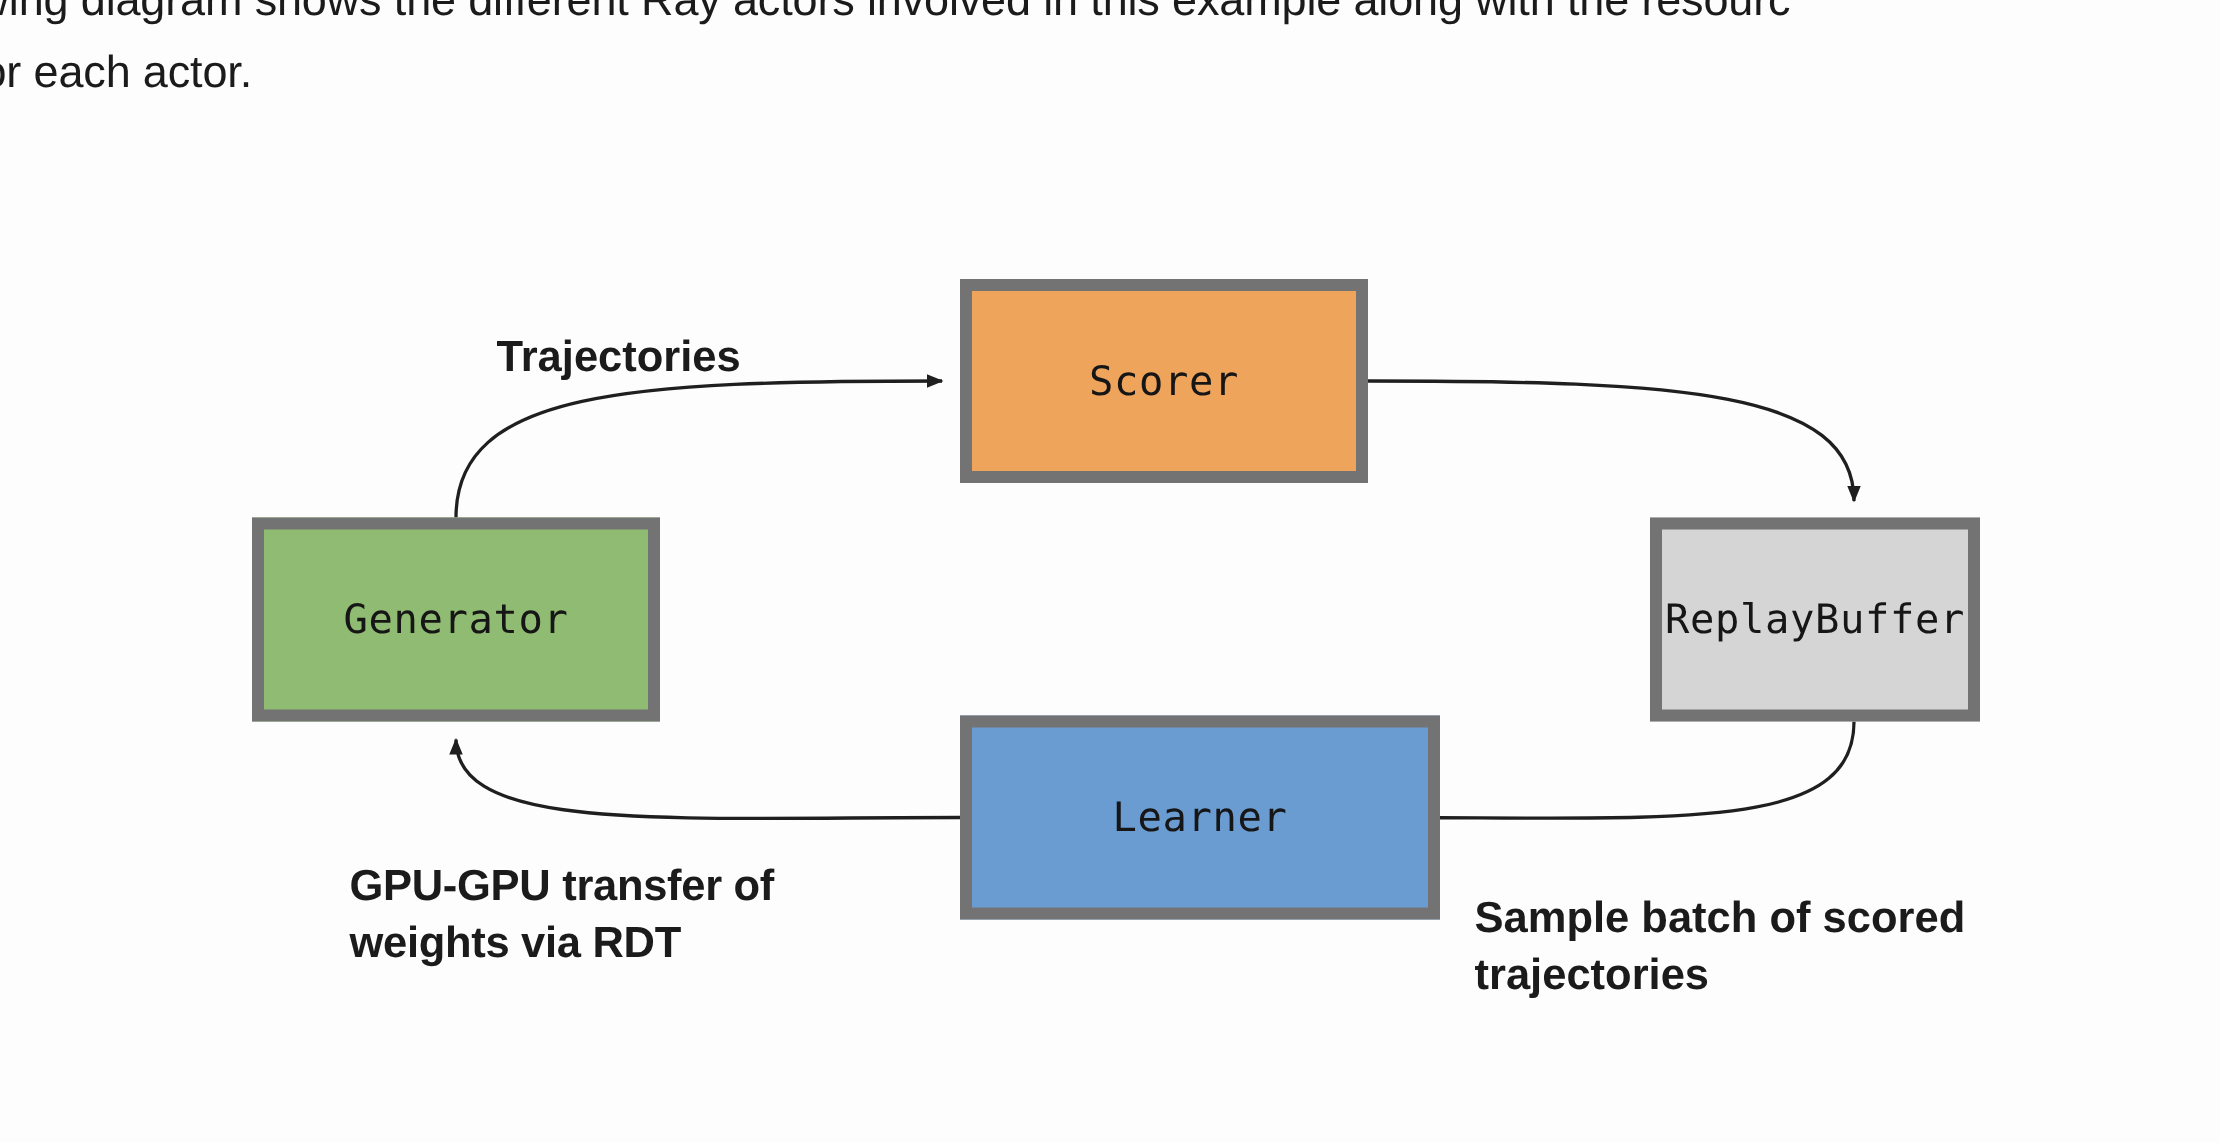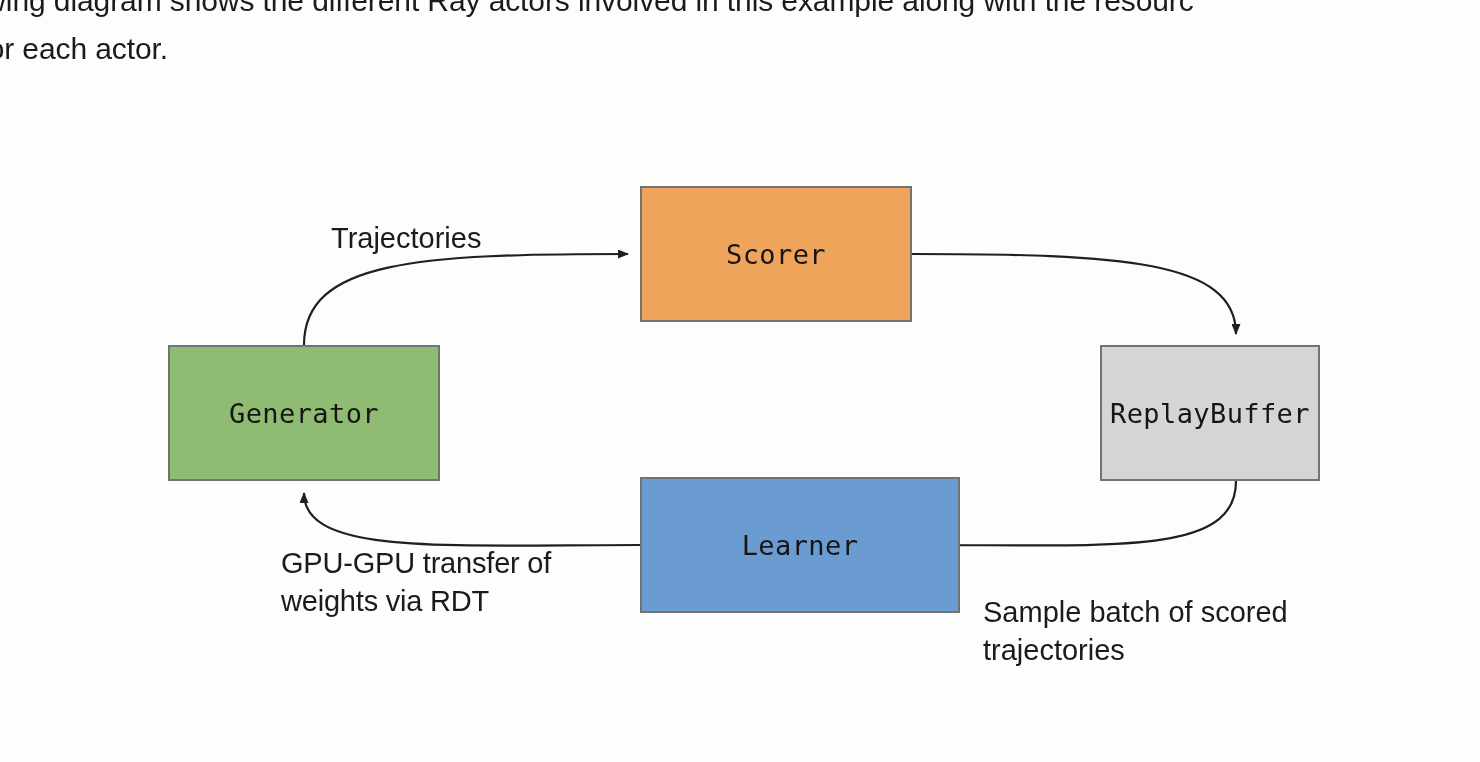--- a/index.html
+++ b/index.html
@@ -65,21 +65,21 @@
     left: 0;
     top: 0;
     width: 1480px;
     height: 670px;
   }
 
   
   .node {
     position: absolute;
     box-sizing: border-box;
-    border: 2px solid #737373;
+    border: 8px solid #737373;
     display: flex;
     align-items: center;
     justify-content: center;
     z-index: 3;
   }
   .node-label {
     font-family: "DejaVu Sans Mono", "Liberation Mono", monospace;
     font-size: 27px;
     font-weight: 400;
     letter-spacing: 0.4px;
@@ -115,21 +115,21 @@
     width: 320px;
     height: 136px;
     background: #6a9cd2;
   }
 
   
   .edge-label {
     position: absolute;
     font-family: "Liberation Sans", sans-serif;
     font-size: 29px;
-    font-weight: 400;
+    font-weight: 700;
     color: #1b1b1b;
     line-height: 1.32;
     white-space: pre-line;
     z-index: 4;
   }
   .label-trajectories {
     left: 331px;
     top: 127px;
   }
   .label-scored {
@@ -137,25 +137,24 @@
     top: 127px;
   }
   .label-sample {
     left: 983px;
     top: 453px;
     width: 420px;
     margin-top: 48px;
   }
   .label-gpu {
     left: 233px;
-    top: 452px;
+    top: 480px;
     width: 380px;
-    font-weight: 400;
+    font-weight: 700;
     letter-spacing: -0.2px;
-    margin-left: 48px;
   }
 </style>
 </head>
 <body>
 
 <div id="page">
 
   <div class="intro">
     <div class="intro-line intro-line-1">ollowing diagram shows the different Ray actors involved in this example along with the resourc</div>
     <div class="intro-line intro-line-2">ed for each actor.</div>

